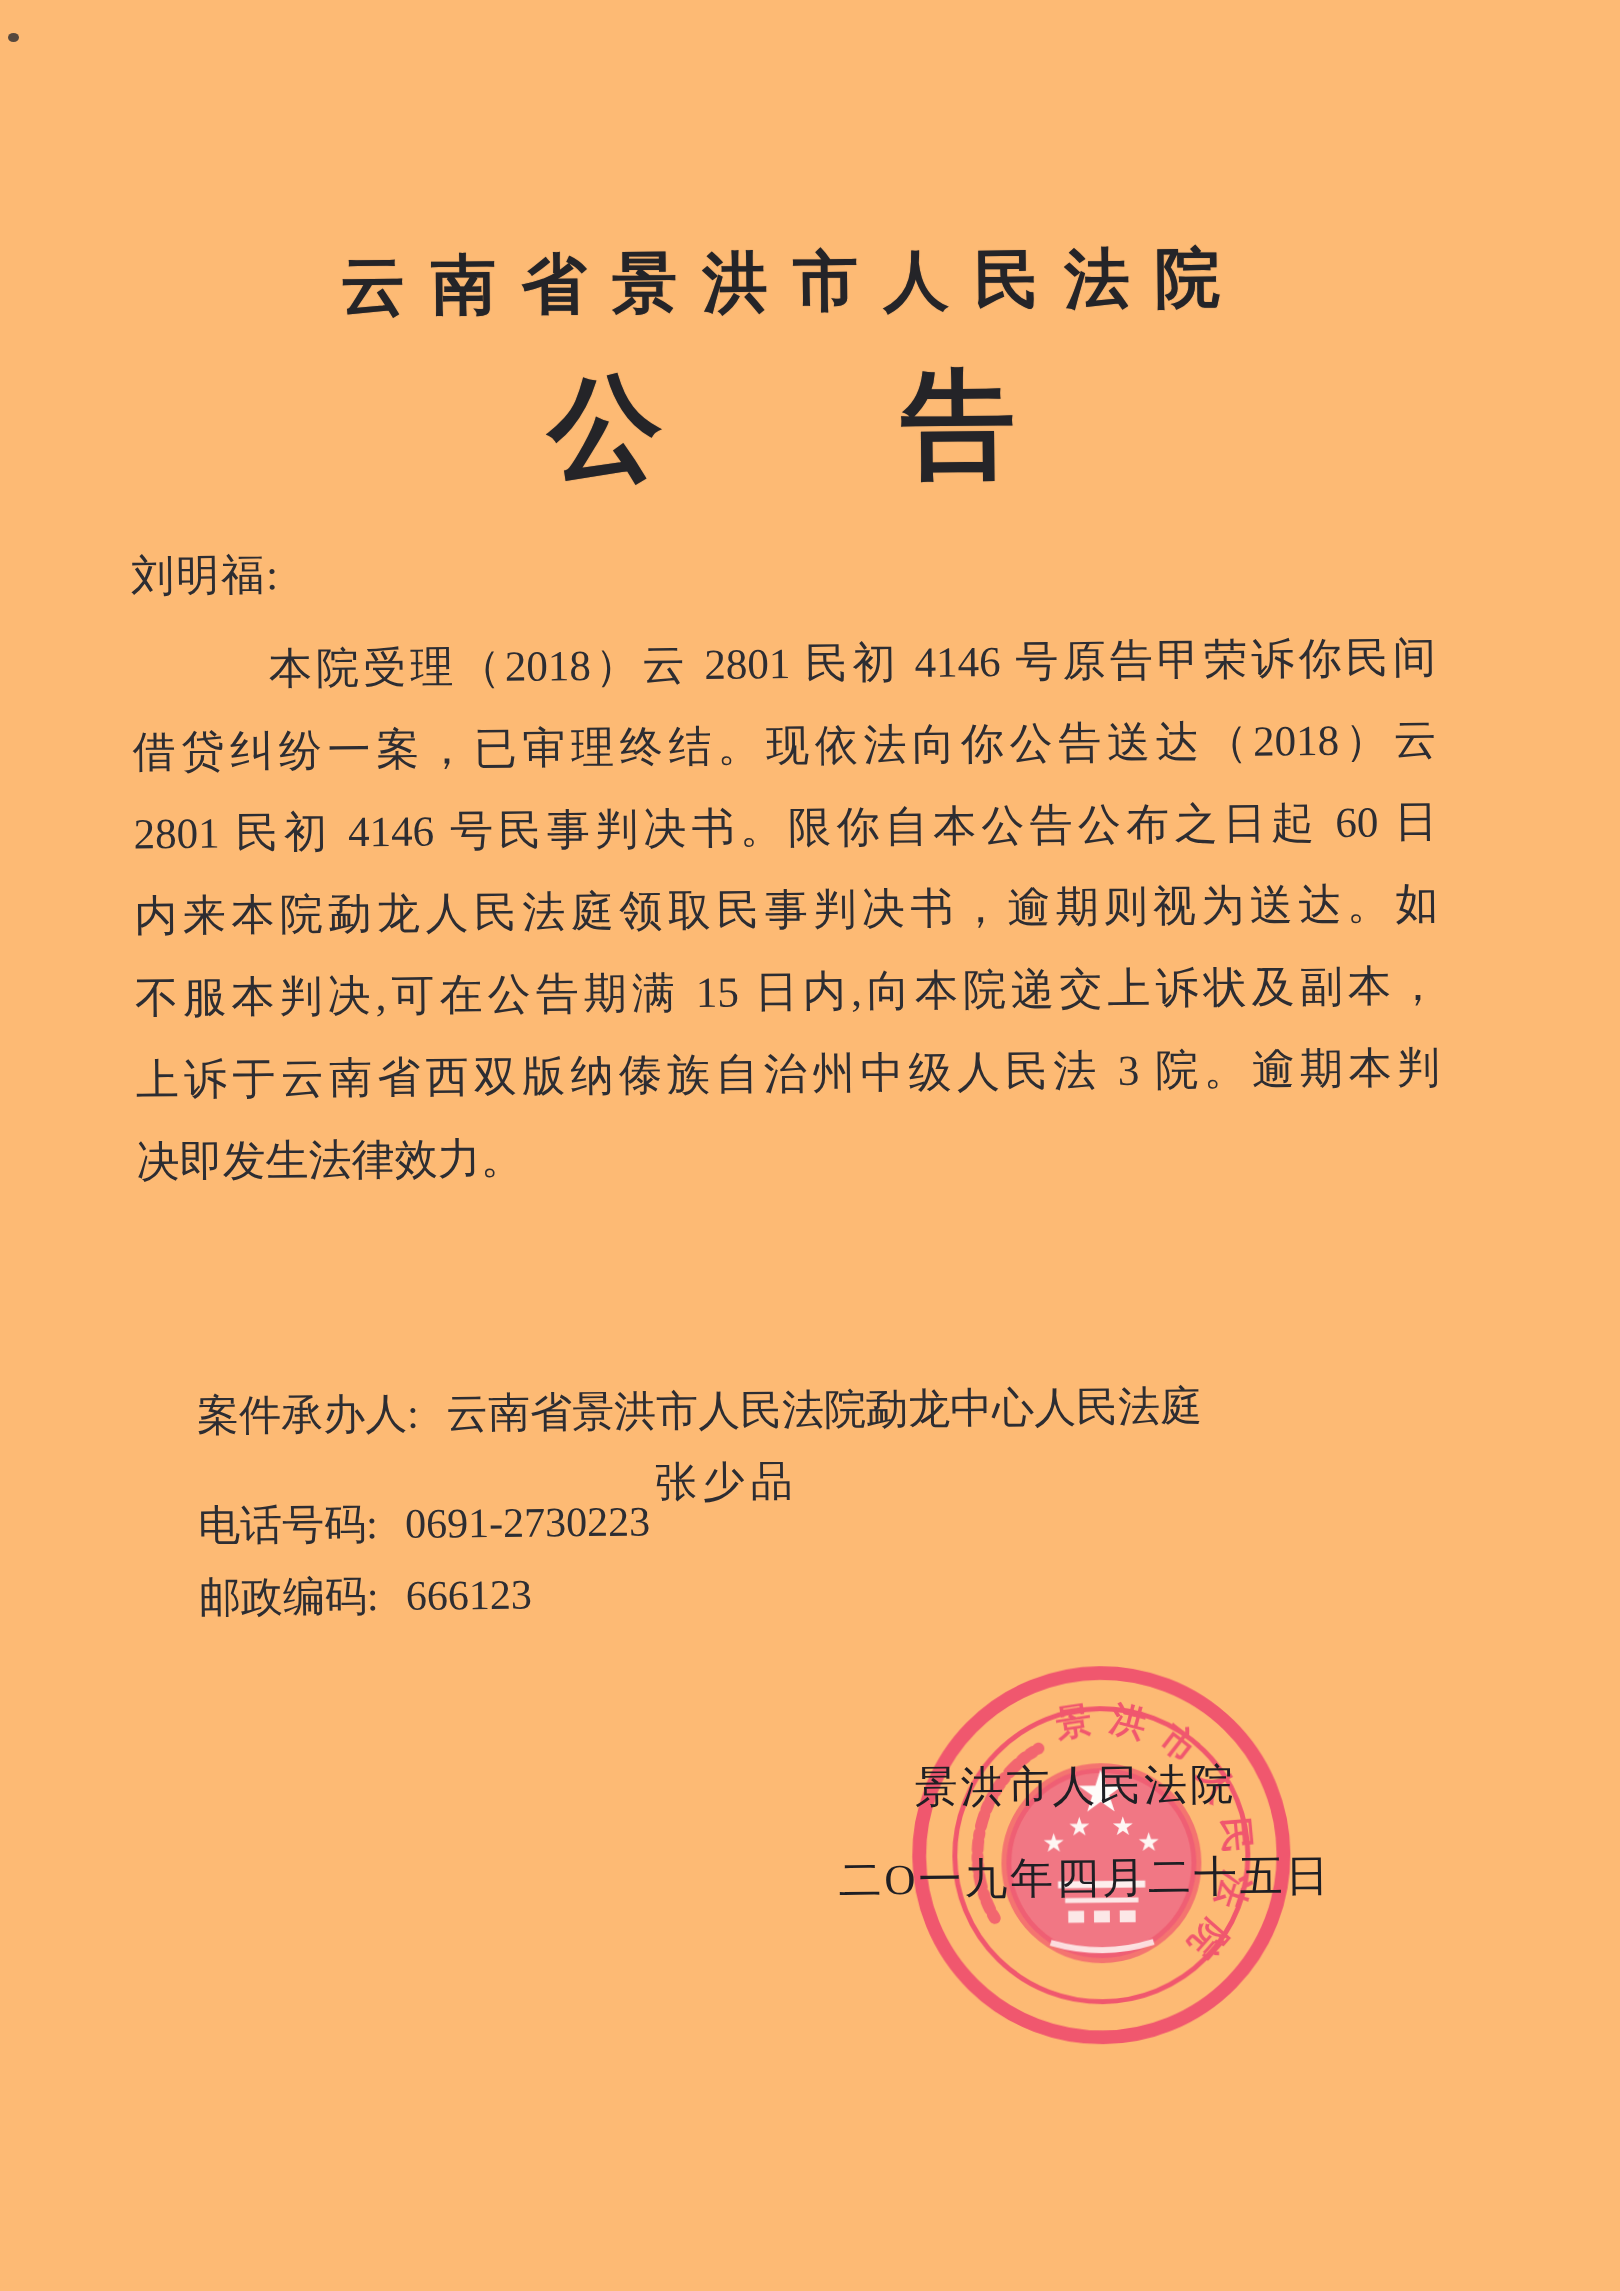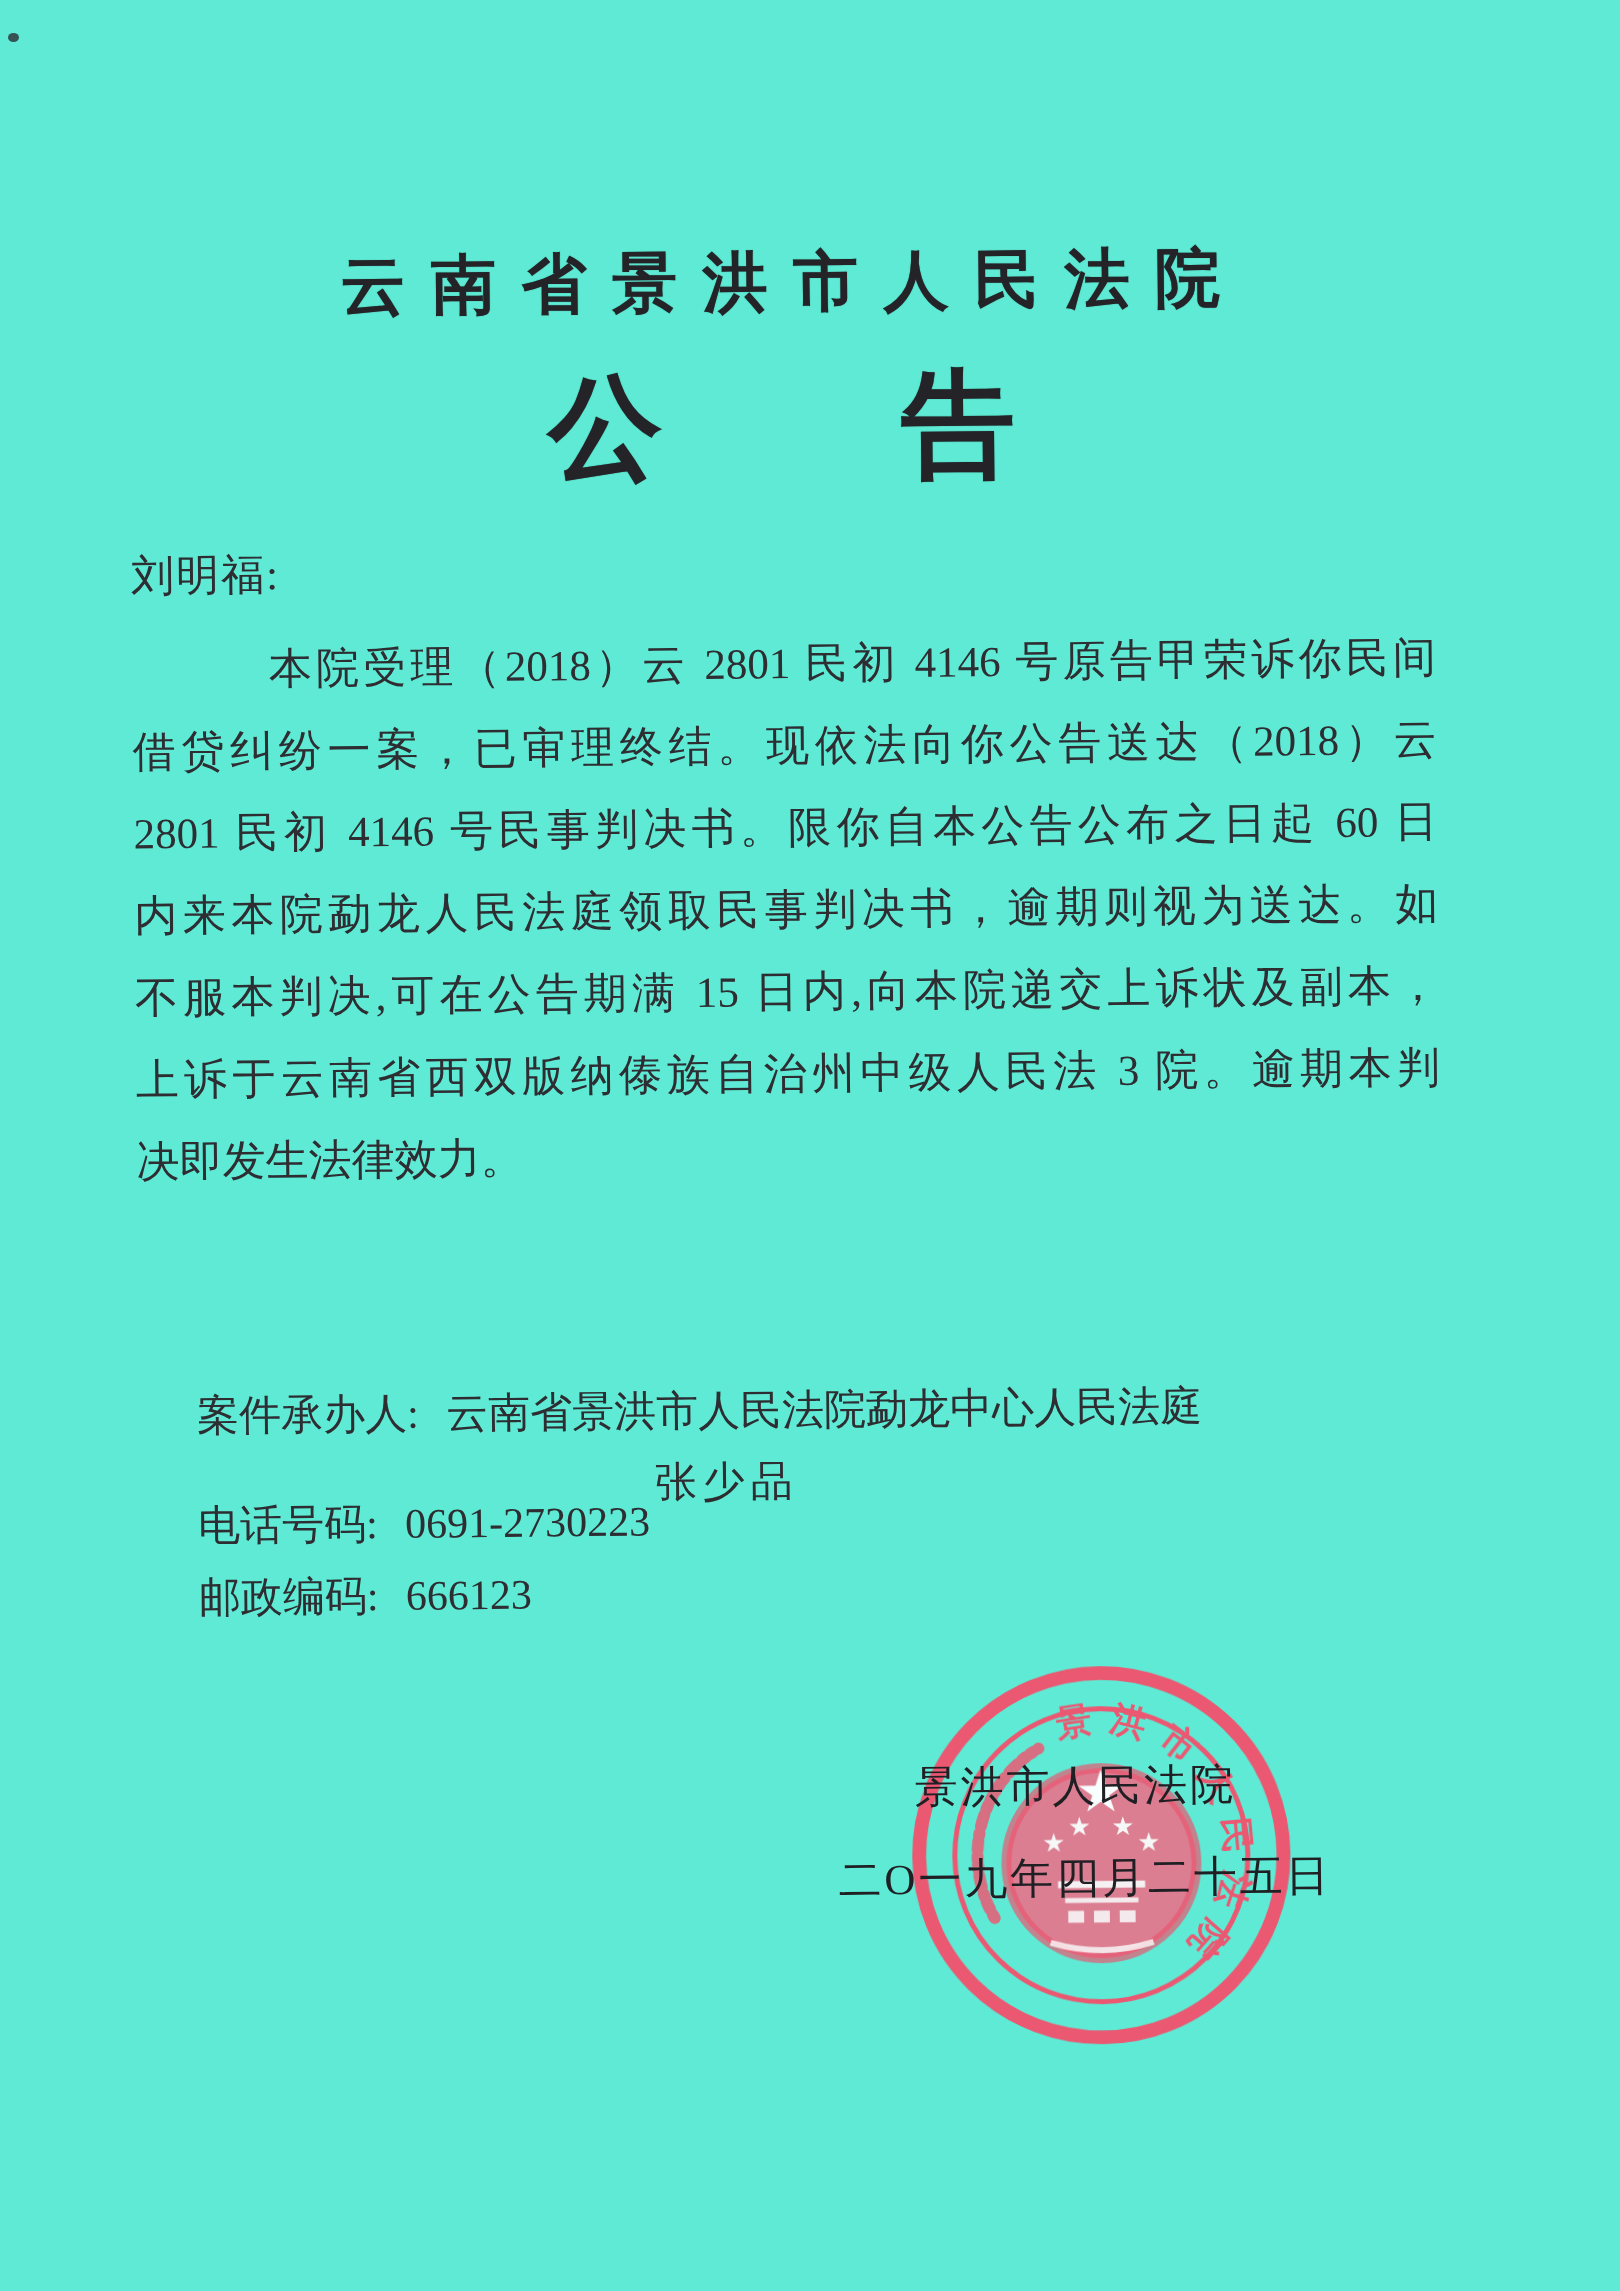--- a/index.html
+++ b/index.html
@@ -1,19 +1,19 @@
 <!DOCTYPE html>
 <html><head>
 <meta charset="utf-8">
 <style>
   html,body{margin:0;padding:0;background:#ffffff;}
   .page{
     position:relative;
     width:1620px;height:2292px;
-    background:#5eead4;
+    background:#fdba74;
     overflow:hidden;
     font-family:"Liberation Serif","DejaVu Serif",serif;
     color:#2d2d32;
   }
   .tilt{
     position:absolute;inset:0;
     transform:rotate(-0.55deg);
     transform-origin:804px 882px;
   }
   .speck{

